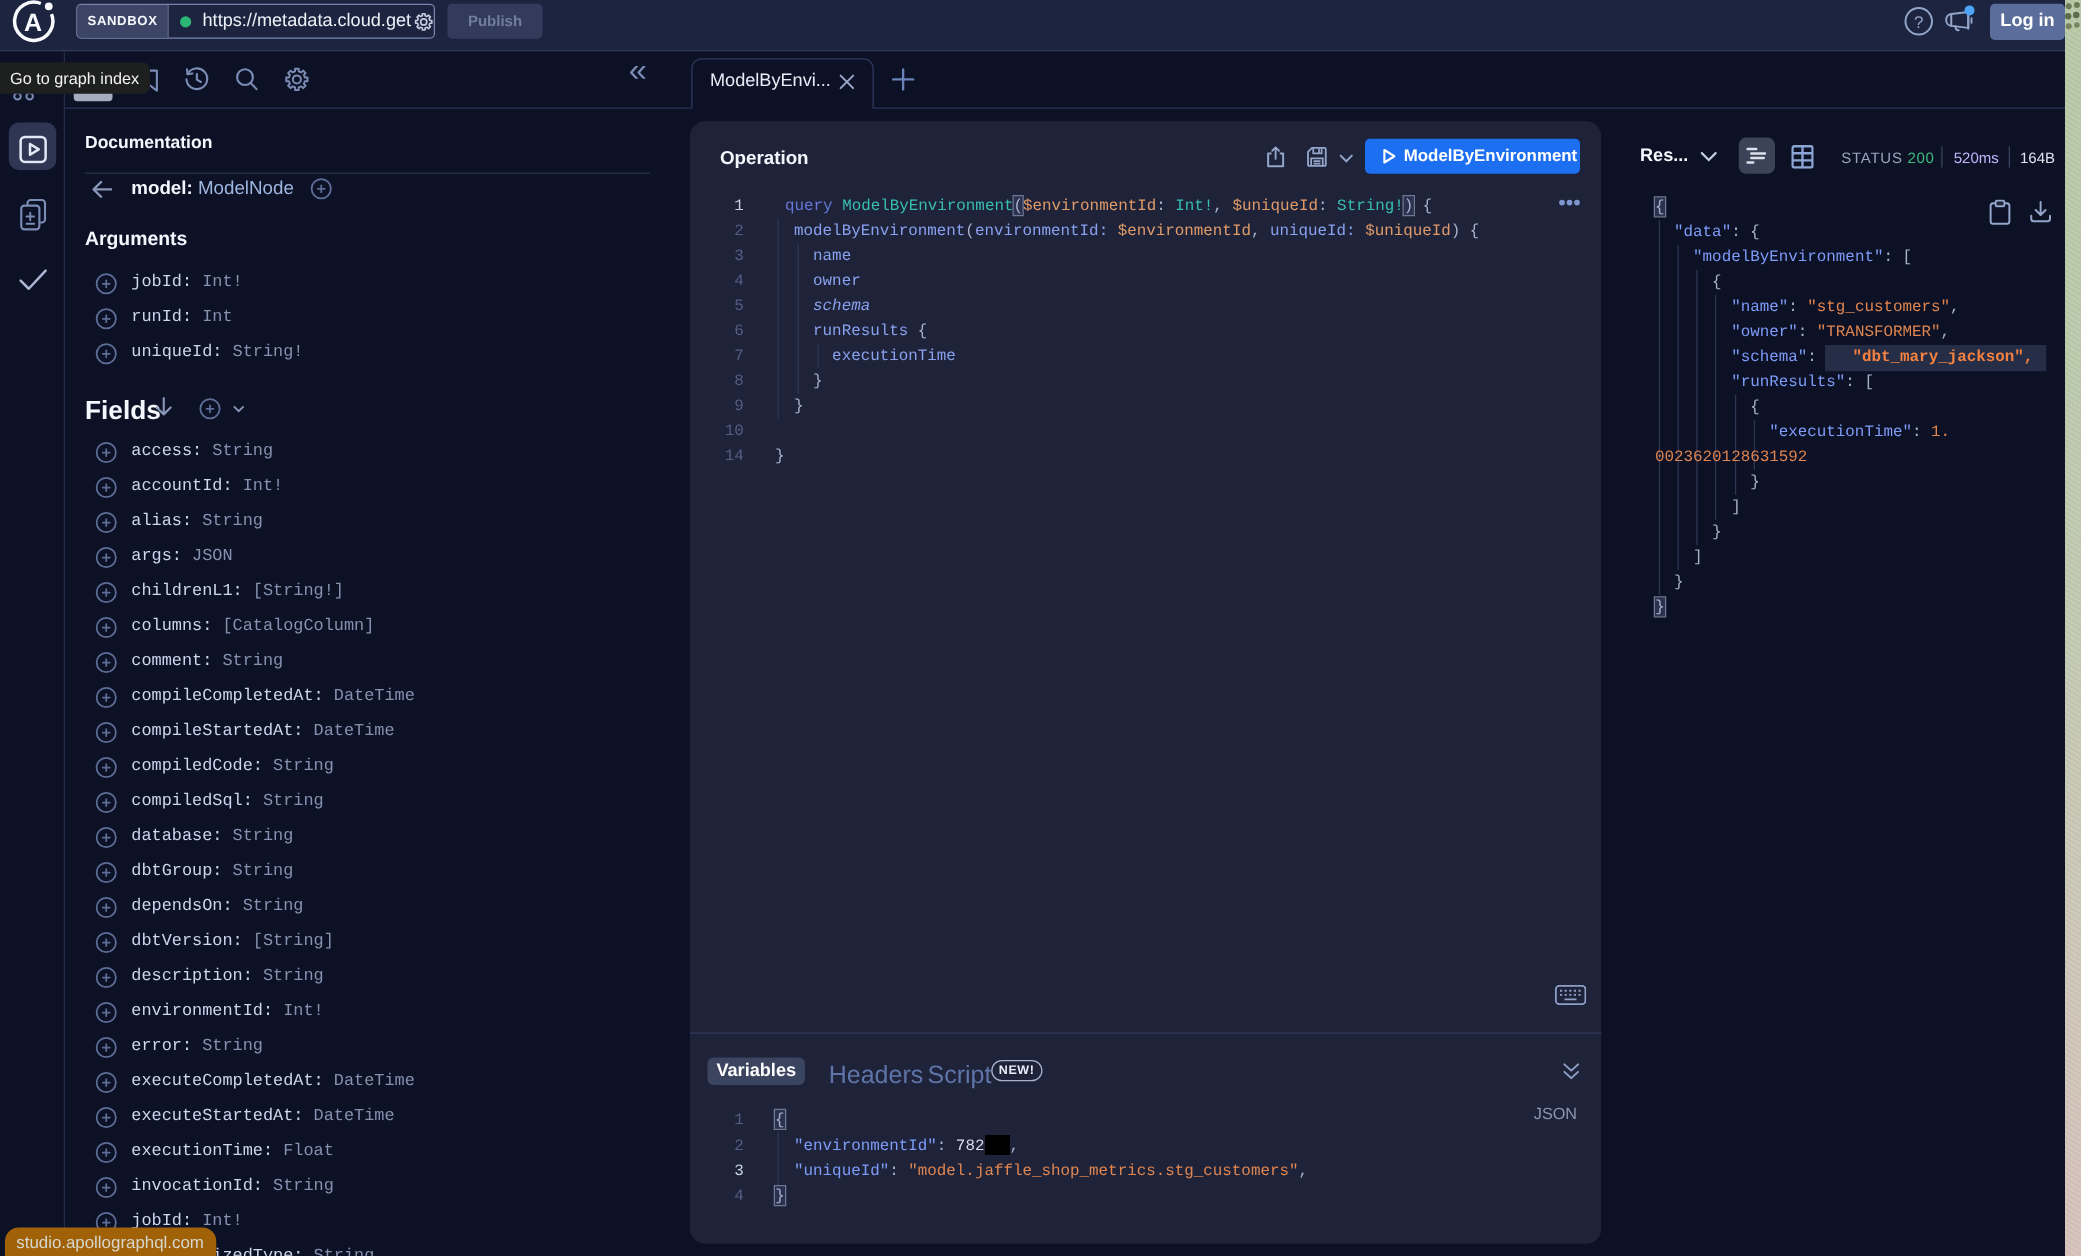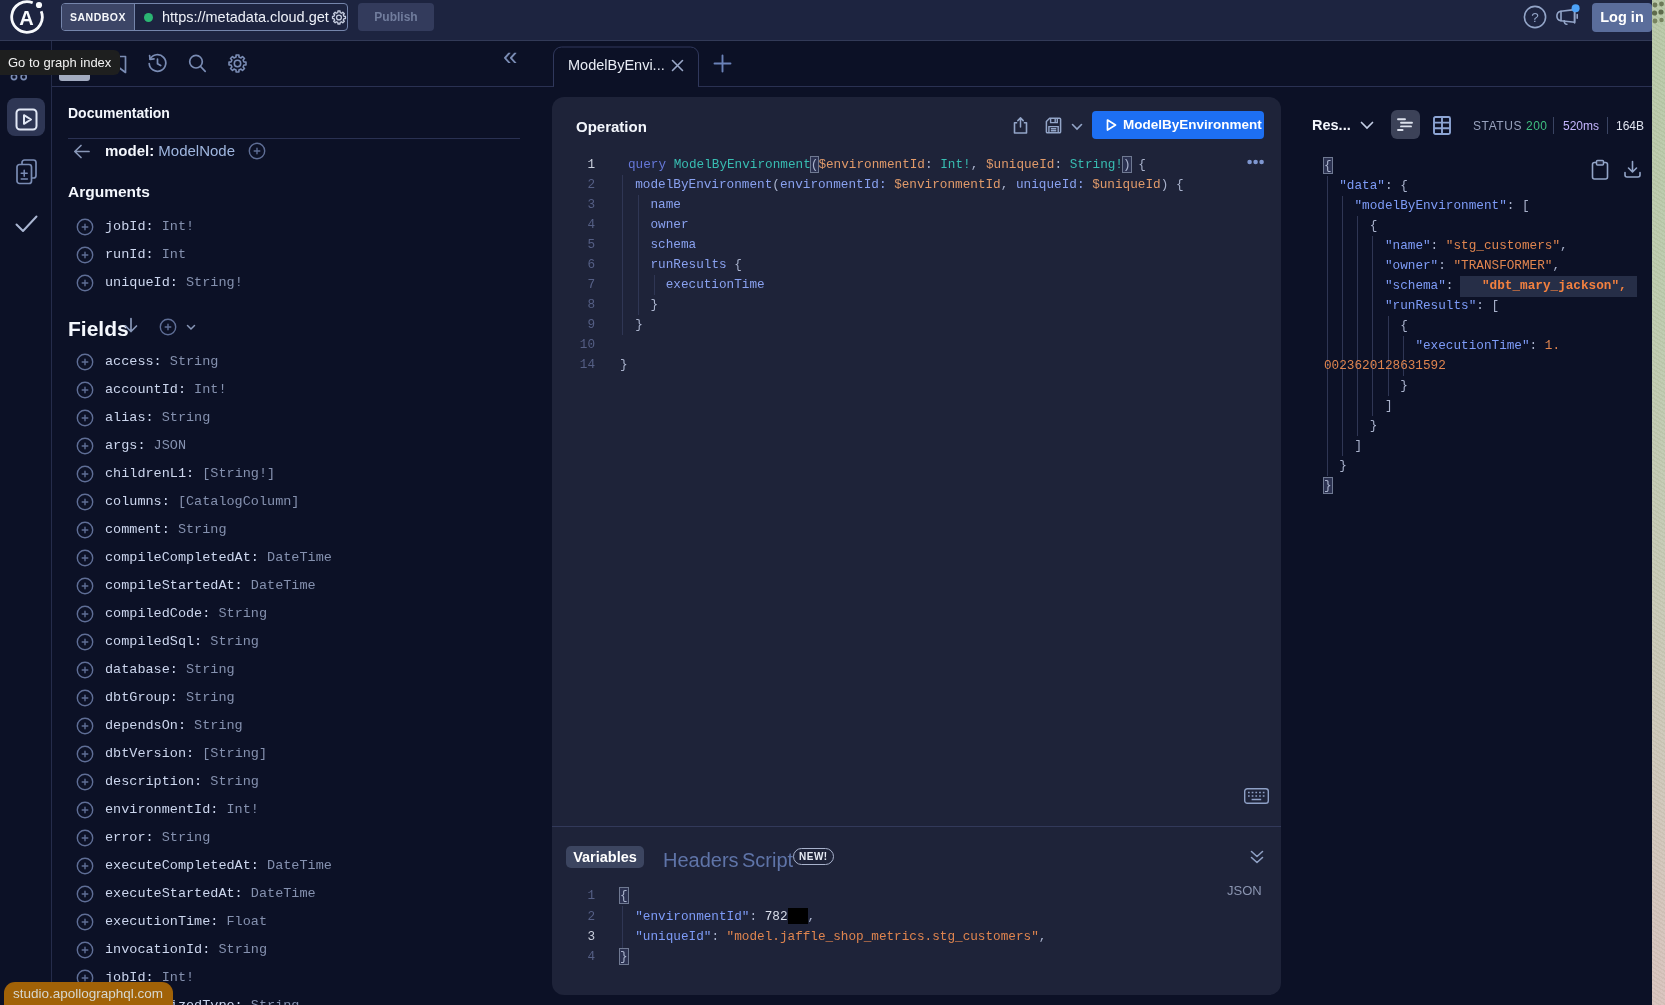--- a/index.html
+++ b/index.html
@@ -330,21 +330,21 @@
     <div class="lnum" style="left:13px;top:158px;">6</div>
     <div class="lnum" style="left:13px;top:178px;">7</div>
     <div class="lnum" style="left:13px;top:198px;">8</div>
     <div class="lnum" style="left:13px;top:218px;">9</div>
     <div class="lnum" style="left:13px;top:238px;">10</div>
     <div class="lnum" style="left:13px;top:258px;">14</div>
     <div class="cline" style="left:56px;top:58px;margin-left:20px;"><span class="c-kw">query</span> <span class="c-name">ModelByEnvironment</span><span class="bracketbox">(</span><span class="c-var">$environmentId</span>: <span class="c-name">Int!</span>, <span class="c-var">$uniqueId</span>: <span class="c-name">String!</span><span class="bracketbox">)</span> {</div>
     <div class="cline" style="left:68px;top:78px;">  <span class="c-field">modelByEnvironment</span>(<span class="c-field">environmentId:</span> <span class="c-var">$environmentId</span>, <span class="c-field">uniqueId:</span> <span class="c-var">$uniqueId</span>) {</div>
     <div class="cline" style="left:68px;top:98px;">    <span class="c-field">name</span></div>
     <div class="cline" style="left:68px;top:118px;">    <span class="c-field">owner</span></div>
-    <div class="cline" style="left:68px;top:138px;">    <span class="c-field">schema</span></div>
+    <div class="cline" style="left:68px;top:138px;font-style:italic;">    <span class="c-field">schema</span></div>
     <div class="cline" style="left:68px;top:158px;">    <span class="c-field">runResults</span> {</div>
     <div class="cline" style="left:68px;top:178px;">      <span class="c-field">executionTime</span></div>
     <div class="cline" style="left:68px;top:198px;">    }</div>
     <div class="cline" style="left:68px;top:218px;">  }</div>
     <div class="cline" style="left:68px;top:258px;">}</div>
 
     <svg class="abs" style="left:692px;top:691px" width="25" height="16" viewBox="0 0 25 16">
       <rect x="0.7" y="0.7" width="23.6" height="14.6" rx="2.6" fill="none" stroke="#8ea0c6" stroke-width="1.4"></rect>
       <path d="M4 4.6 h1.7 M7.7 4.6 h1.7 M11.4 4.6 h1.7 M15.1 4.6 h1.7 M18.8 4.6 h1.7 M4 7.9 h1.7 M7.7 7.9 h1.7 M11.4 7.9 h1.7 M15.1 7.9 h1.7 M18.8 7.9 h1.7 M7.6 11.5 h9.6" stroke="#8ea0c6" stroke-width="1.5"></path>
     </svg>

